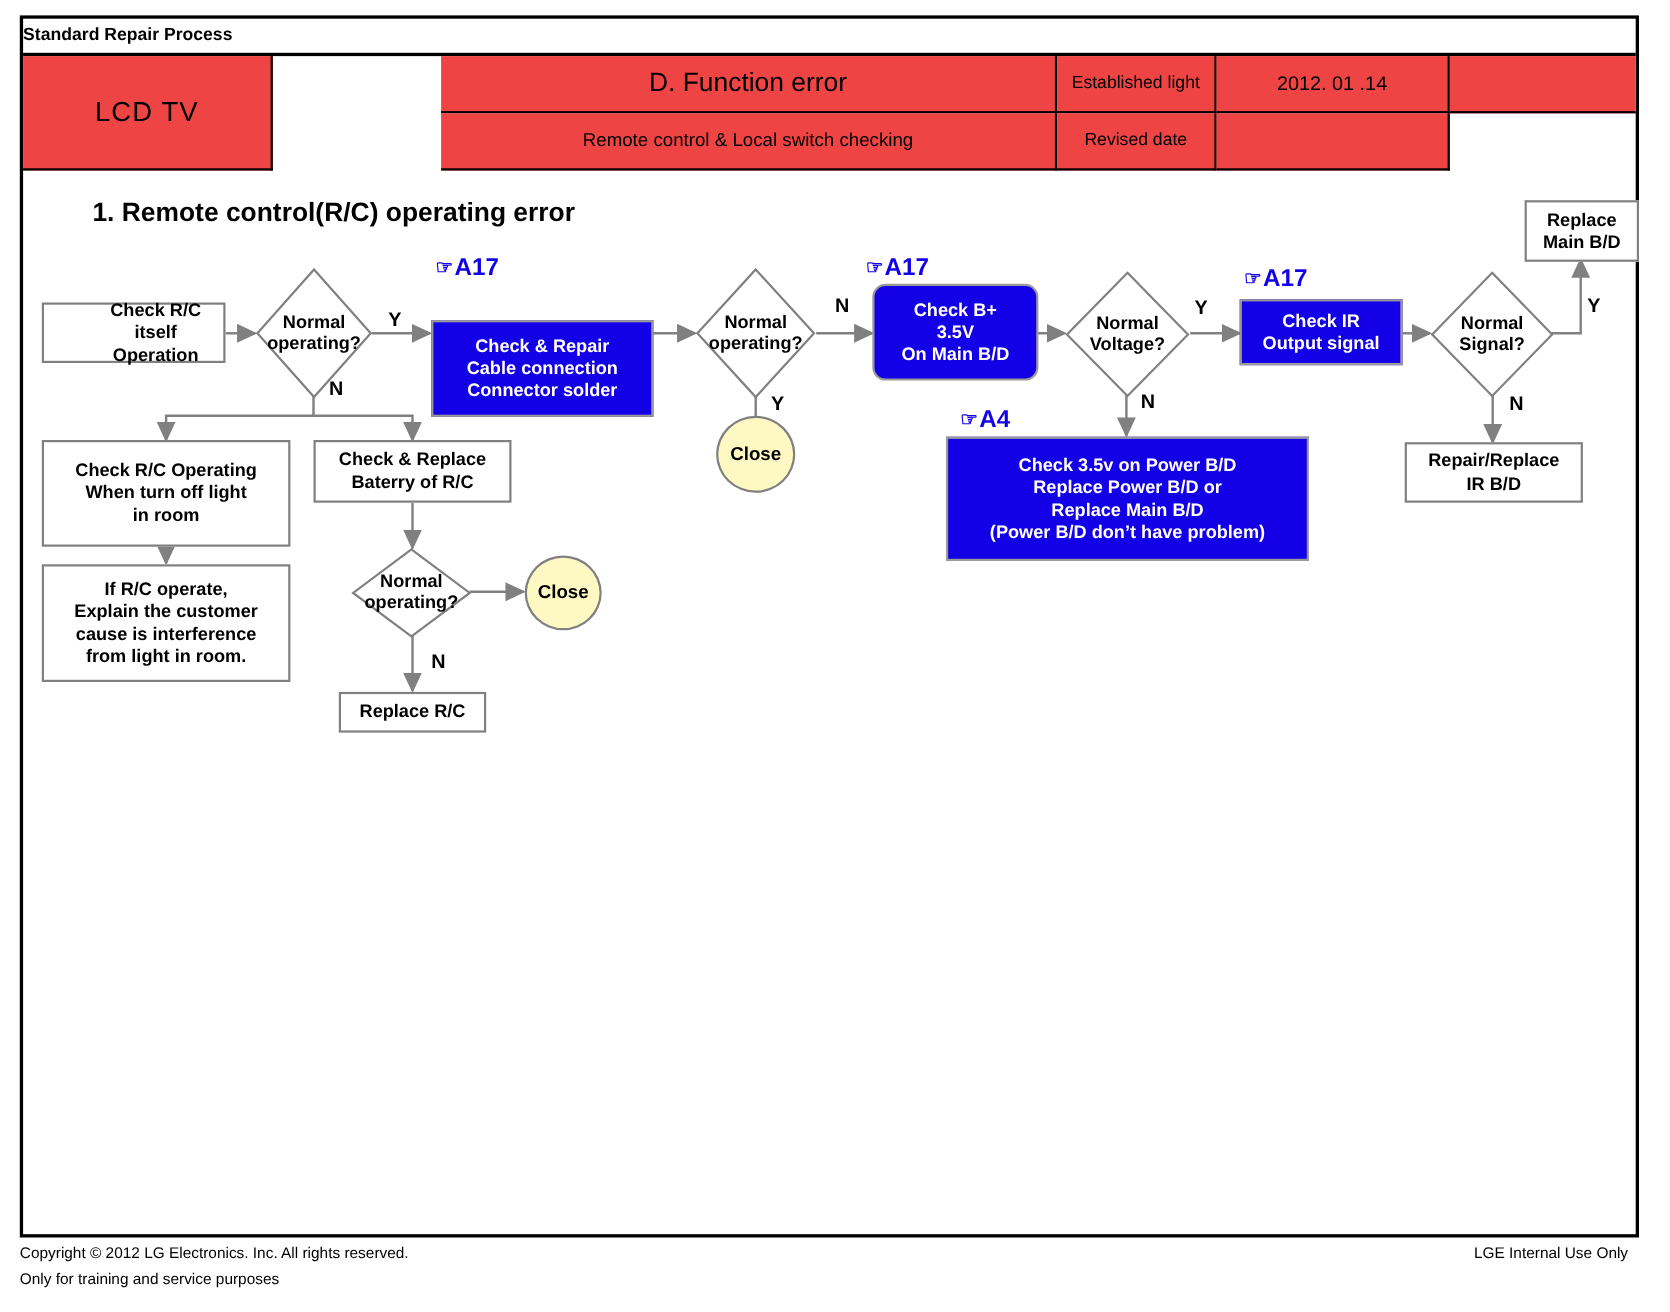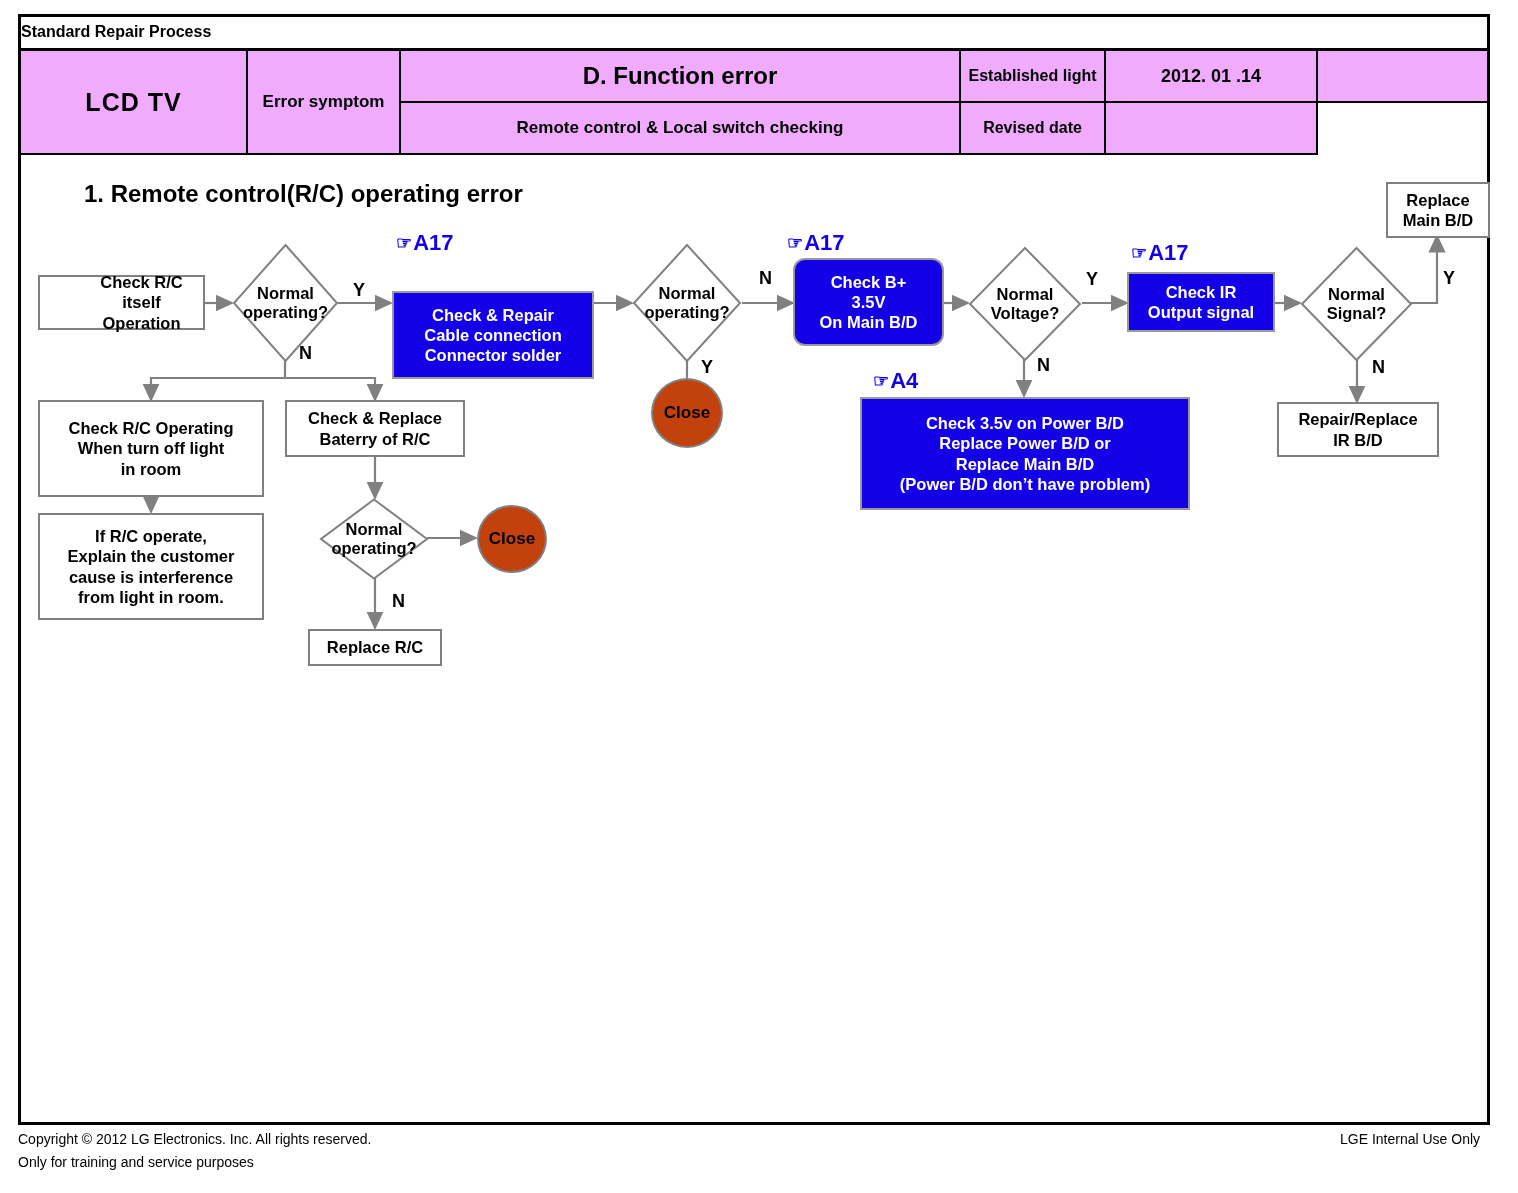--- a/index.html
+++ b/index.html
@@ -4,40 +4,40 @@
 <style>
   html,body{margin:0;padding:0;background:#fff;}
   body{width:1518px;height:1193px;font-family:"Liberation Sans",sans-serif;position:relative;overflow:hidden;}
 
   .page-frame{position:absolute;left:18px;top:14px;width:1472px;height:1111px;border:3px solid #000;box-sizing:border-box;background:#fff;}
 
   
   .hdr-title{position:absolute;left:21px;top:17px;width:1466px;height:30px;display:flex;align-items:center;padding-left:0;box-sizing:border-box;font-size:16px;font-weight:bold;color:#000;}
 
   .hdr-table{position:absolute;left:21px;top:48px;width:1466px;height:104px;box-sizing:border-box;border-top:3px solid #000;}
-  .hcell{position:absolute;background:#f0abfc;border-right:2px solid #000;border-bottom:2px solid #000;box-sizing:border-box;display:flex;align-items:center;justify-content:center;text-align:center;font-weight:bold;color:#000;line-height:1.15;}
+  .hcell{position:absolute;background:#ef4444;border-right:2px solid #000;border-bottom:2px solid #000;box-sizing:border-box;display:flex;align-items:center;justify-content:center;text-align:center;font-weight:normal;color:#000;line-height:1.15;}
 
   .c-lcdtv{left:0;top:0;width:227px;height:104px;font-size:25px;letter-spacing:1px;border-bottom:2px solid #000;}
   .c-errsym{left:227px;top:0;width:153px;height:104px;font-size:17px;}
   .c-func{left:380px;top:0;width:560px;height:52px;font-size:24px;}
   .c-remote{left:380px;top:52px;width:560px;height:52px;font-size:17px;}
   .c-estab{left:940px;top:0;width:145px;height:52px;font-size:16px;}
   .c-revis{left:940px;top:52px;width:145px;height:52px;font-size:16px;}
   .c-date{left:1085px;top:0;width:212px;height:52px;font-size:18px;}
   .c-blank{left:1085px;top:52px;width:212px;height:52px;font-size:17px;}
   .c-blank2{left:1297px;top:0;width:169px;height:52px;border-right:none;}
   .c-page{left:1297px;top:52px;width:169px;height:52px;font-size:18px;border-right:none;}
 
   
   .section-title{position:absolute;left:55px;top:180px;font-size:24px;font-weight:bold;color:#000;letter-spacing:0px;margin-left:29px;}
 
   .node{position:absolute;box-sizing:border-box;display:flex;flex-direction:column;align-items:center;justify-content:center;text-align:center;font-weight:bold;color:#000;line-height:1.22;}
   .proc{border:2px solid #808080;background:#fff;font-size:16.5px;}
   .blue{background:#1400e6;color:#fff;border:2px solid #9a9a9a;font-size:16.5px;}
-  .ellipse{border:2px solid #808080;border-radius:50%;background:#c2410c;font-size:17px;justify-content:center;}
+  .ellipse{border:2px solid #808080;border-radius:50%;background:#fef9c3;font-size:17px;justify-content:center;}
 
   .diamond{position:absolute;display:flex;align-items:center;justify-content:center;}
   .diamond svg{position:absolute;left:0;top:0;}
   .diamond .dlabel{position:relative;z-index:2;text-align:center;font-weight:bold;font-size:16.5px;color:#000;line-height:1.18;white-space:nowrap;}
 
   .tag{position:absolute;color:#1400e6;font-weight:bold;font-size:22px;white-space:nowrap;display:flex;align-items:center;gap:1px;}
   .tag .hand{font-size:18px;line-height:1;}
 
   .lbl{position:absolute;font-size:18px;font-weight:bold;color:#000;}
 
@@ -51,21 +51,20 @@
 </style>
 </head>
 <body>
 
 <div class="page-frame"></div>
 
 <div class="hdr-title">Standard Repair Process</div>
 
 <div class="hdr-table">
   <div class="hcell c-lcdtv">LCD  TV</div>
-  <div class="hcell c-errsym">Error symptom</div>
   <div class="hcell c-func">D. Function error</div>
   <div class="hcell c-remote">Remote control &amp; Local switch checking</div>
   <div class="hcell c-estab">Established light</div>
   <div class="hcell c-revis">Revised date</div>
   <div class="hcell c-date">2012. 01 .14</div>
   <div class="hcell c-blank"></div>
   <div class="hcell c-blank2"></div>
 </div>
 
 <div class="section-title">1. Remote control(R/C) operating error</div>

